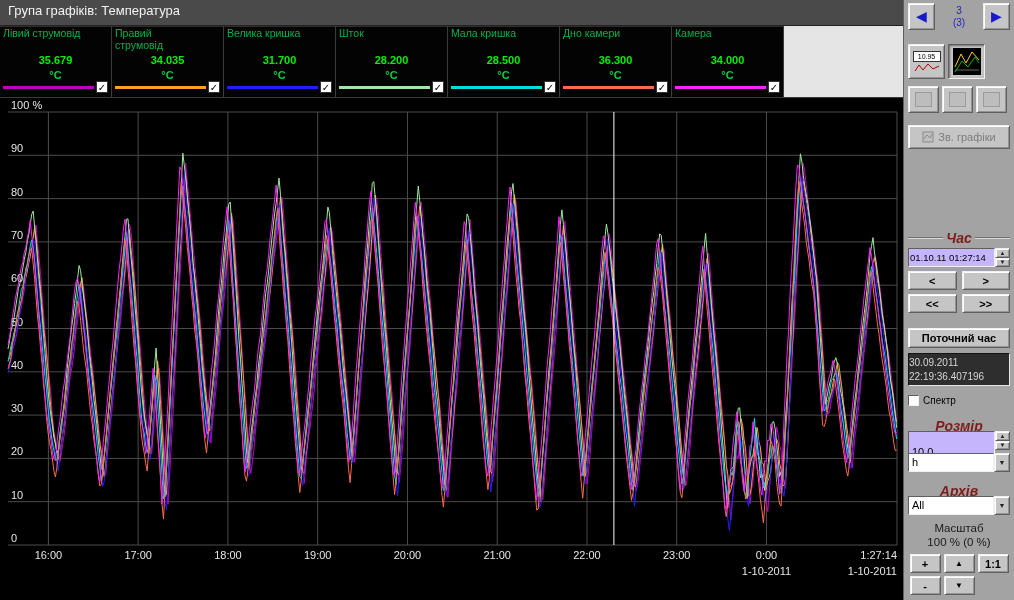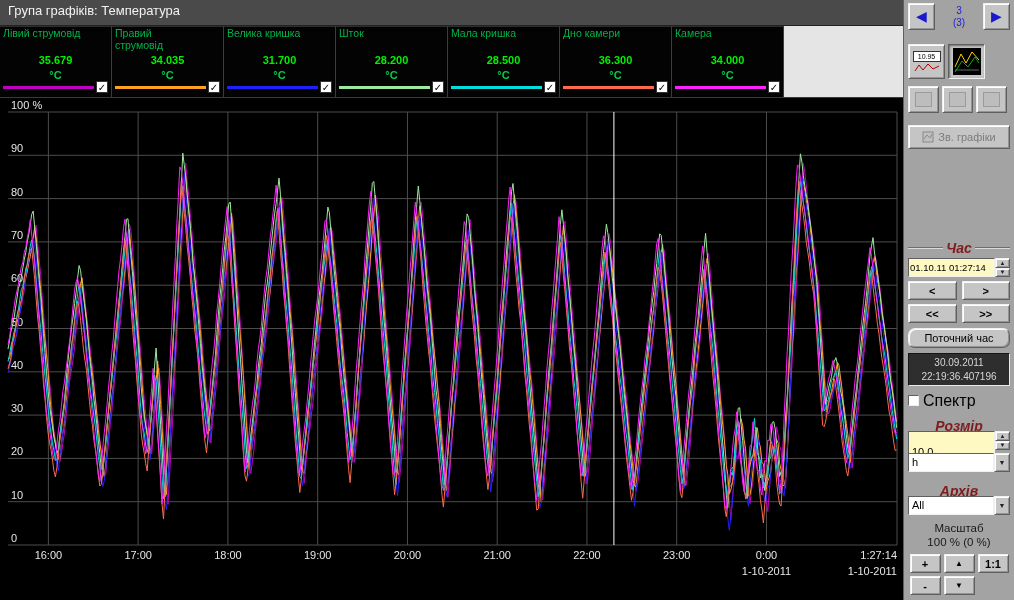--- a/index.html
+++ b/index.html
@@ -40,31 +40,31 @@
   .small-row{display:flex;gap:3px;margin-top:7px;}
   .small-btn{width:31px;height:27px;display:flex;align-items:center;justify-content:center;}
   .ghost{width:17px;height:15px;border:1px solid #9b9b9b;background:#bdbdbd;display:block;}
   .link-btn{margin-top:12px;height:24px;width:100%;display:flex;align-items:center;
     justify-content:center;gap:4px;font-size:11px;color:#7c7c7c;}
   .spacer{flex:1;min-height:10px;}
   .sec-title{display:flex;align-items:center;gap:3px;font-size:14px;font-weight:bold;
     font-style:italic;color:#7f1d1d;height:15px;}
   .sec-line{flex:1;height:2px;border-top:1px solid #6e6e6e;border-bottom:1px solid #d9d9d9;}
   .spin{display:flex;height:19px;margin-top:3px;}
-  .spin-field{flex:1;background:#fef9c3;border:1px solid;border-color:#5f5f5f #f0f0f0 #f0f0f0 #5f5f5f;
+  .spin-field{flex:1;background:#c4b5fd;border:1px solid;border-color:#5f5f5f #f0f0f0 #f0f0f0 #5f5f5f;
     font-size:9.5px;line-height:17px;color:#000;padding:0 1px;white-space:nowrap;overflow:hidden;}
   .size-field{font-size:11px;padding:12px 3px;}
   .spin-btns{width:15px;display:flex;flex-direction:column;}
   .tiny{flex:1;font-size:6px;line-height:6px;color:#222;}
   .btn-row{display:flex;gap:5px;margin-top:4px;}
   .btn-half{flex:1;height:19px;font-size:11px;font-weight:bold;}
-  .btn-full{margin-top:5px;height:20px;width:100%;font-size:11px;font-weight:normal;border-radius:7px;}
+  .btn-full{margin-top:15px;height:20px;width:100%;font-size:11px;font-weight:bold;}
   .stamp{margin-top:5px;background:#2e2e2e;border:1px solid;border-color:#151515 #e8e8e8 #e8e8e8 #151515;
-    color:#d6d6d6;font-size:10px;text-align:center;line-height:1.35;padding:2px 0;}
-  .chk-row{display:flex;align-items:center;gap:4px;margin-top:8px;height:13px;font-size:16px;color:#000;}
+    color:#d6d6d6;font-size:10px;line-height:1.35;padding:2px 0;}
+  .chk-row{display:flex;align-items:center;gap:4px;margin-top:8px;height:13px;font-size:10px;color:#000;}
   .chk{width:11px;height:11px;background:#fff;border:1px solid;border-color:#5f5f5f #f0f0f0 #f0f0f0 #5f5f5f;}
   .mt6{margin-top:6px;flex-direction:column;}
   .dd{display:flex;height:19px;margin-top:3px;}
   .dd-field{flex:1;background:#fff;border:1px solid;border-color:#5f5f5f #f0f0f0 #f0f0f0 #5f5f5f;
     font-size:11px;line-height:17px;color:#000;padding:0 3px;}
   .dd-btn{width:16px;font-size:7px;color:#222;}
   .scale-label{margin-top:7px;text-align:center;font-size:11.5px;color:#1a1a1a;height:13px;}
   .scale-value{margin-top:1px;text-align:center;font-size:11.5px;color:#1a1a1a;height:13px;}
   .zoom-grid{display:grid;grid-template-columns:31px 31px 31px;grid-auto-rows:19px;gap:3px;
     margin-top:5px;justify-content:center;}

